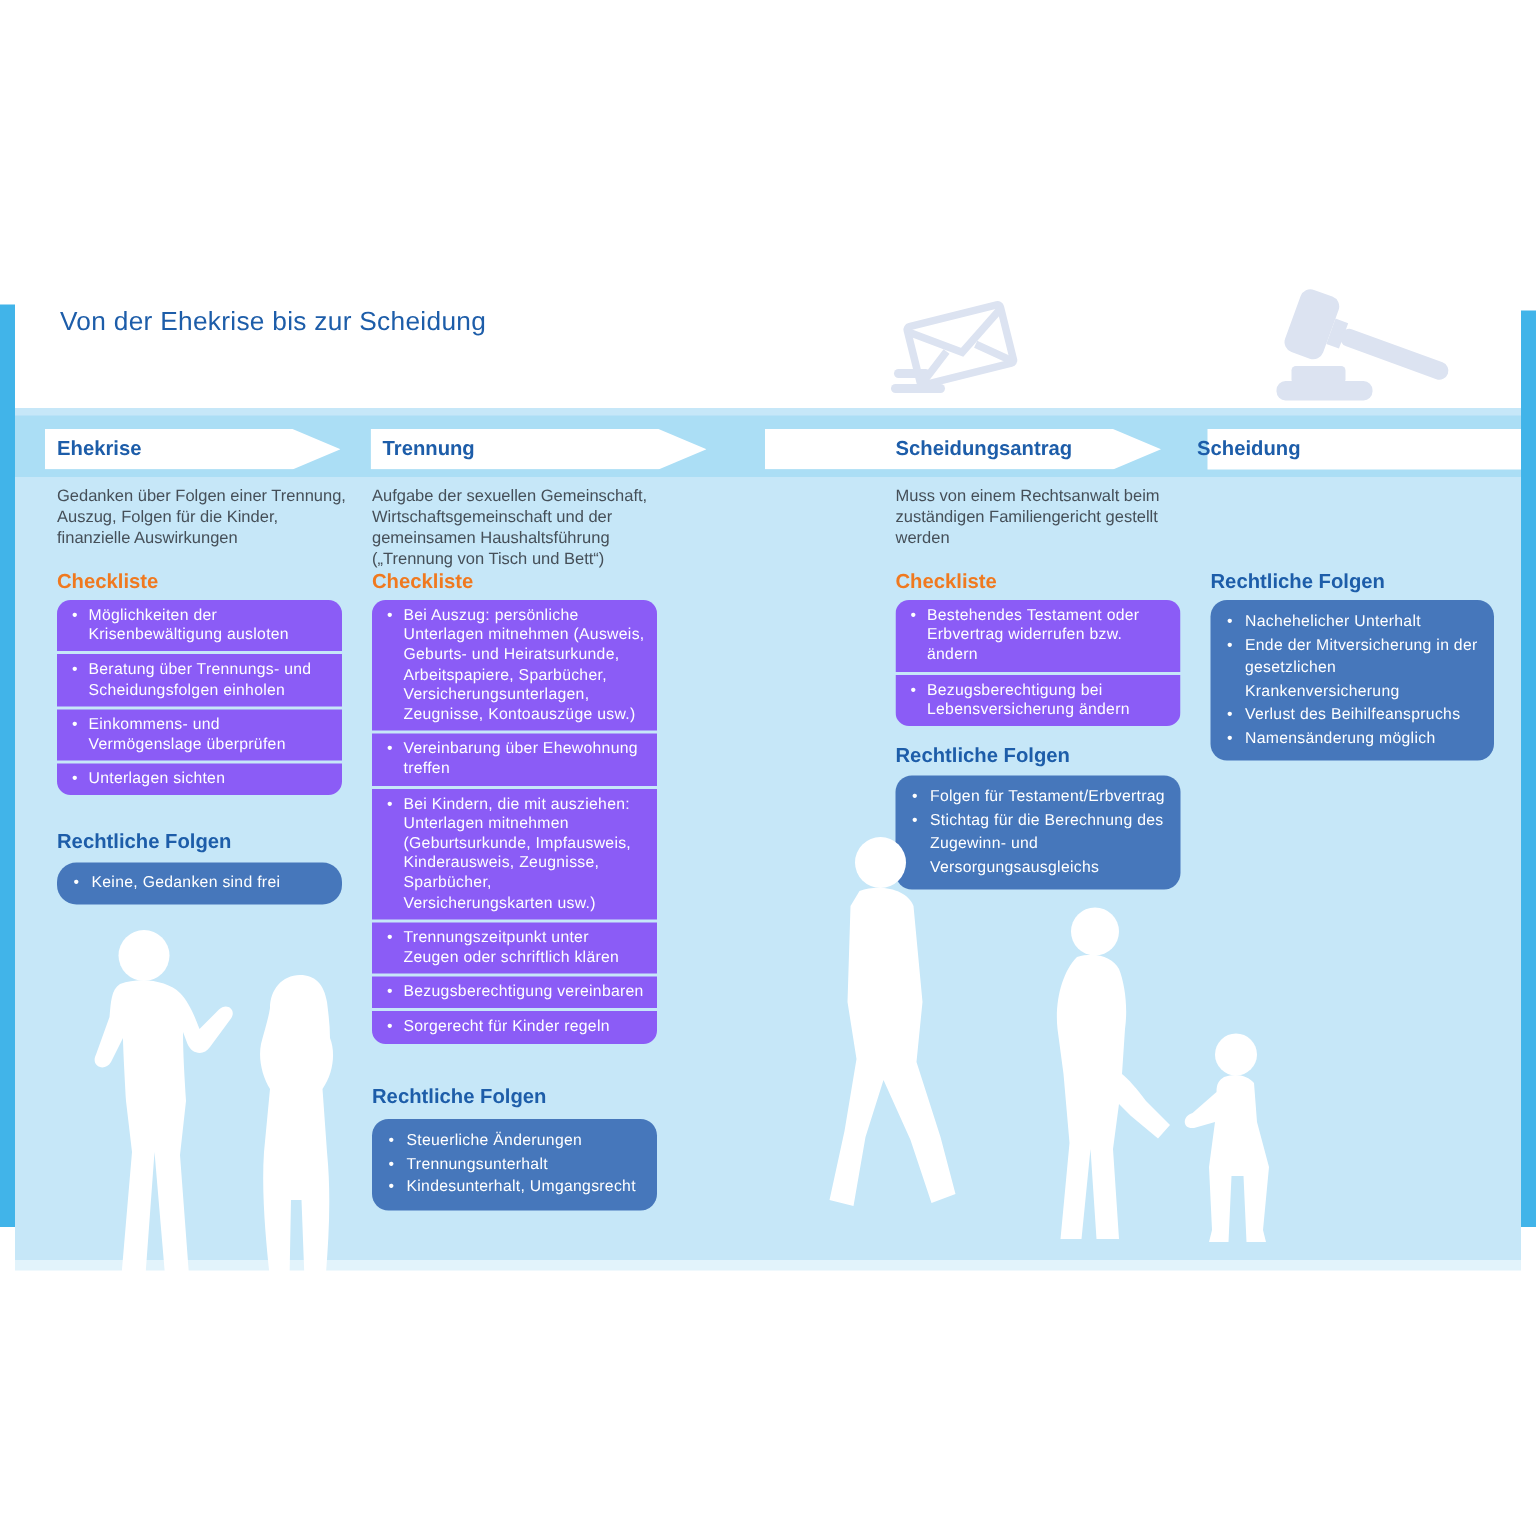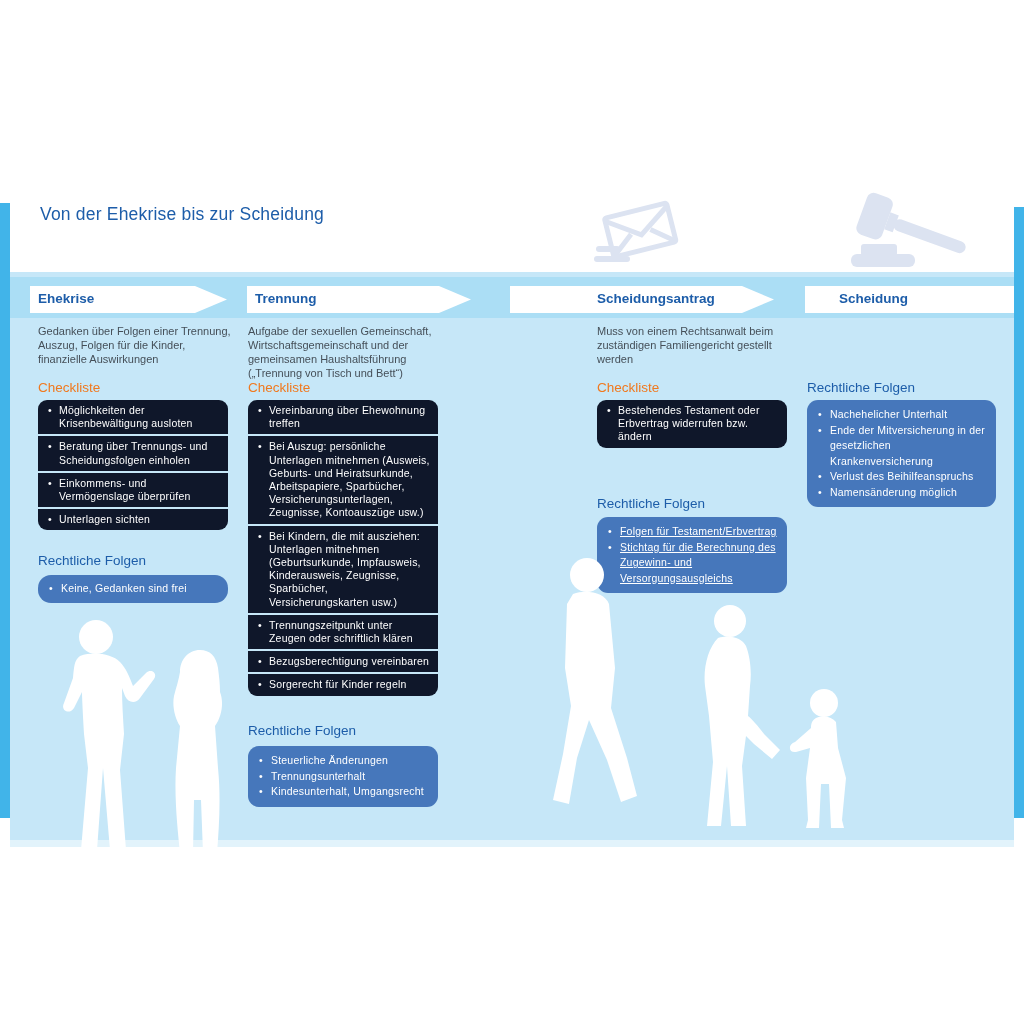--- a/index.html
+++ b/index.html
@@ -13,26 +13,26 @@
   .content-fade{position:absolute;left:10px;top:840px;width:1004px;height:7px;background:#e2f3fb;}
   .band{position:absolute;left:10px;top:277px;width:1004px;height:41px;background:#abdef5;}
   
   .title{position:absolute;left:40px;top:204px;font-size:17.5px;font-weight:normal;color:#1d5da9;letter-spacing:.2px;}
   
   .arrow{position:absolute;top:286px;height:27px;background:#ffffff;}
   .arrow.pointed{clip-path:polygon(0 0,calc(100% - 32px) 0,100% 50%,calc(100% - 32px) 100%,0 100%);}
   .phase-label{position:absolute;top:291px;font-size:13.5px;font-weight:bold;color:#1d5da9;}
   
   .desc{position:absolute;font-size:11px;line-height:14px;color:#454f58;}
-  .sec-h{position:absolute;font-size:13.5px;font-weight:normal;}
+  .sec-h{position:absolute;font-size:13.5px;font-weight:bold;}
   .sec-h.orange{color:#f0791f;}
   .sec-h.blue{color:#1d5da9;}
   
   .ogroup{position:absolute;width:190px;border-radius:9px;overflow:hidden;}
-  .oitem{position:relative;background:#0f172a;color:#ffffff;font-size:10.5px;line-height:13.2px;
+  .oitem{position:relative;background:#8b5cf6;color:#ffffff;font-size:10.5px;line-height:13.2px;
          padding:4px 8px 4px 21px;margin-bottom:2px;letter-spacing:.2px;}
   .oitem:last-child{margin-bottom:0;}
   .oitem::before{content:"•";position:absolute;left:10px;top:4px;color:#ffffff;}
   
   .bbox{position:absolute;width:190px;background:#4677bb;border-radius:11px;color:#ffffff;
         font-size:10.5px;line-height:15.5px;padding:7px 10px;box-sizing:border-box;letter-spacing:.2px;}
   .bbox.pill{border-radius:13px;padding:6px 10px;}
   .brow{position:relative;padding-left:13px;}
   .brow::before{content:"•";position:absolute;left:1px;top:0;color:#ffffff;}
   
@@ -80,59 +80,60 @@
   </div>
 
   <div class="arrow pointed" style="left:30px;width:197px;"></div>
   <div class="arrow pointed" style="left:247px;width:224px;"></div>
   <div class="arrow pointed" style="left:510px;width:264px;"></div>
   <div class="arrow" style="left:805px;width:209px;"></div>
 
   <div class="phase-label" style="left:38px;">Ehekrise</div>
   <div class="phase-label" style="left:255px;">Trennung</div>
   <div class="phase-label" style="left:597px;">Scheidungsantrag</div>
-  <div class="phase-label" style="left:839px;text-align:center;">Scheidung</div>
+  <div class="phase-label" style="left:798px;text-align:center;">Scheidung</div>
 
   <div class="desc" style="left:38px;top:324px;width:196px;">Gedanken über Folgen einer Trennung, Auszug, Folgen für die Kinder, finanzielle Auswirkungen</div>
   <div class="sec-h orange" style="left:38px;top:380px;">Checkliste</div>
   <div class="ogroup" style="left:38px;top:400px;">
     <div class="oitem"><span>Möglichkeiten der Krisenbewältigung ausloten</span></div>
     <div class="oitem"><span>Beratung über Trennungs- und Scheidungsfolgen einholen</span></div>
     <div class="oitem"><span>Einkommens- und Vermögenslage überprüfen</span></div>
     <div class="oitem"><span>Unterlagen sichten</span></div>
   </div>
   <div class="sec-h blue" style="left:38px;top:553px;">Rechtliche Folgen</div>
   <div class="bbox pill" style="left:38px;top:575px;">
     <div class="brow"><span>Keine, Gedanken sind frei</span></div>
   </div>
 
   <div class="desc" style="left:248px;top:324px;width:196px;">Aufgabe der sexuellen Gemeinschaft, Wirtschaftsgemeinschaft und der gemeinsamen Haushaltsführung („Trennung von Tisch und Bett“)</div>
   <div class="sec-h orange" style="left:248px;top:380px;">Checkliste</div>
   <div class="ogroup" style="left:248px;top:400px;">
+    <div class="oitem"><span>Bei Auszug: persönliche Unterlagen mitnehmen (Ausweis, Geburts- und Heiratsurkunde, Arbeitspapiere, Sparbücher, Versicherungsunterlagen, Zeugnisse, Kontoauszüge usw.)</span></div>
     <div class="oitem"><span>Vereinbarung über Ehewohnung treffen</span></div>
-    <div class="oitem"><span>Bei Auszug: persönliche Unterlagen mitnehmen (Ausweis, Geburts- und Heiratsurkunde, Arbeitspapiere, Sparbücher, Versicherungsunterlagen, Zeugnisse, Kontoauszüge usw.)</span></div>
     <div class="oitem"><span>Bei Kindern, die mit ausziehen: Unterlagen mitnehmen (Geburtsurkunde, Impfausweis, Kinderausweis, Zeugnisse, Sparbücher, Versicherungskarten usw.)</span></div>
     <div class="oitem"><span>Trennungszeitpunkt unter Zeugen oder schriftlich klären</span></div>
     <div class="oitem"><span>Bezugsberechtigung vereinbaren</span></div>
     <div class="oitem"><span>Sorgerecht für Kinder regeln</span></div>
   </div>
   <div class="sec-h blue" style="left:248px;top:723px;">Rechtliche Folgen</div>
   <div class="bbox" style="left:248px;top:746px;">
     <div class="brow"><span>Steuerliche Änderungen</span></div>
     <div class="brow"><span>Trennungsunterhalt</span></div>
     <div class="brow"><span>Kindesunterhalt, Umgangsrecht</span></div>
   </div>
 
   <div class="desc" style="left:597px;top:324px;width:190px;">Muss von einem Rechtsanwalt beim zuständigen Familiengericht gestellt werden</div>
   <div class="sec-h orange" style="left:597px;top:380px;">Checkliste</div>
   <div class="ogroup" style="left:597px;top:400px;">
     <div class="oitem"><span>Bestehendes Testament oder Erbvertrag widerrufen bzw. ändern</span></div>
+    <div class="oitem"><span>Bezugsberechtigung bei Lebensversicherung ändern</span></div>
   </div>
   <div class="sec-h blue" style="left:597px;top:496px;">Rechtliche Folgen</div>
-  <div class="bbox" style="left:597px;top:517px;text-decoration:underline;">
+  <div class="bbox" style="left:597px;top:517px;">
     <div class="brow"><span>Folgen für Testament/Erbvertrag</span></div>
     <div class="brow"><span>Stichtag für die Berechnung des Zugewinn- und Versorgungsausgleichs</span></div>
   </div>
 
   <div class="sec-h blue" style="left:807px;top:380px;">Rechtliche Folgen</div>
   <div class="bbox" style="left:807px;top:400px;width:189px;">
     <div class="brow"><span>Nachehelicher Unterhalt</span></div>
     <div class="brow"><span>Ende der Mitversicherung in der gesetzlichen Krankenversicherung</span></div>
     <div class="brow"><span>Verlust des Beihilfeanspruchs</span></div>
     <div class="brow"><span>Namensänderung möglich</span></div>

